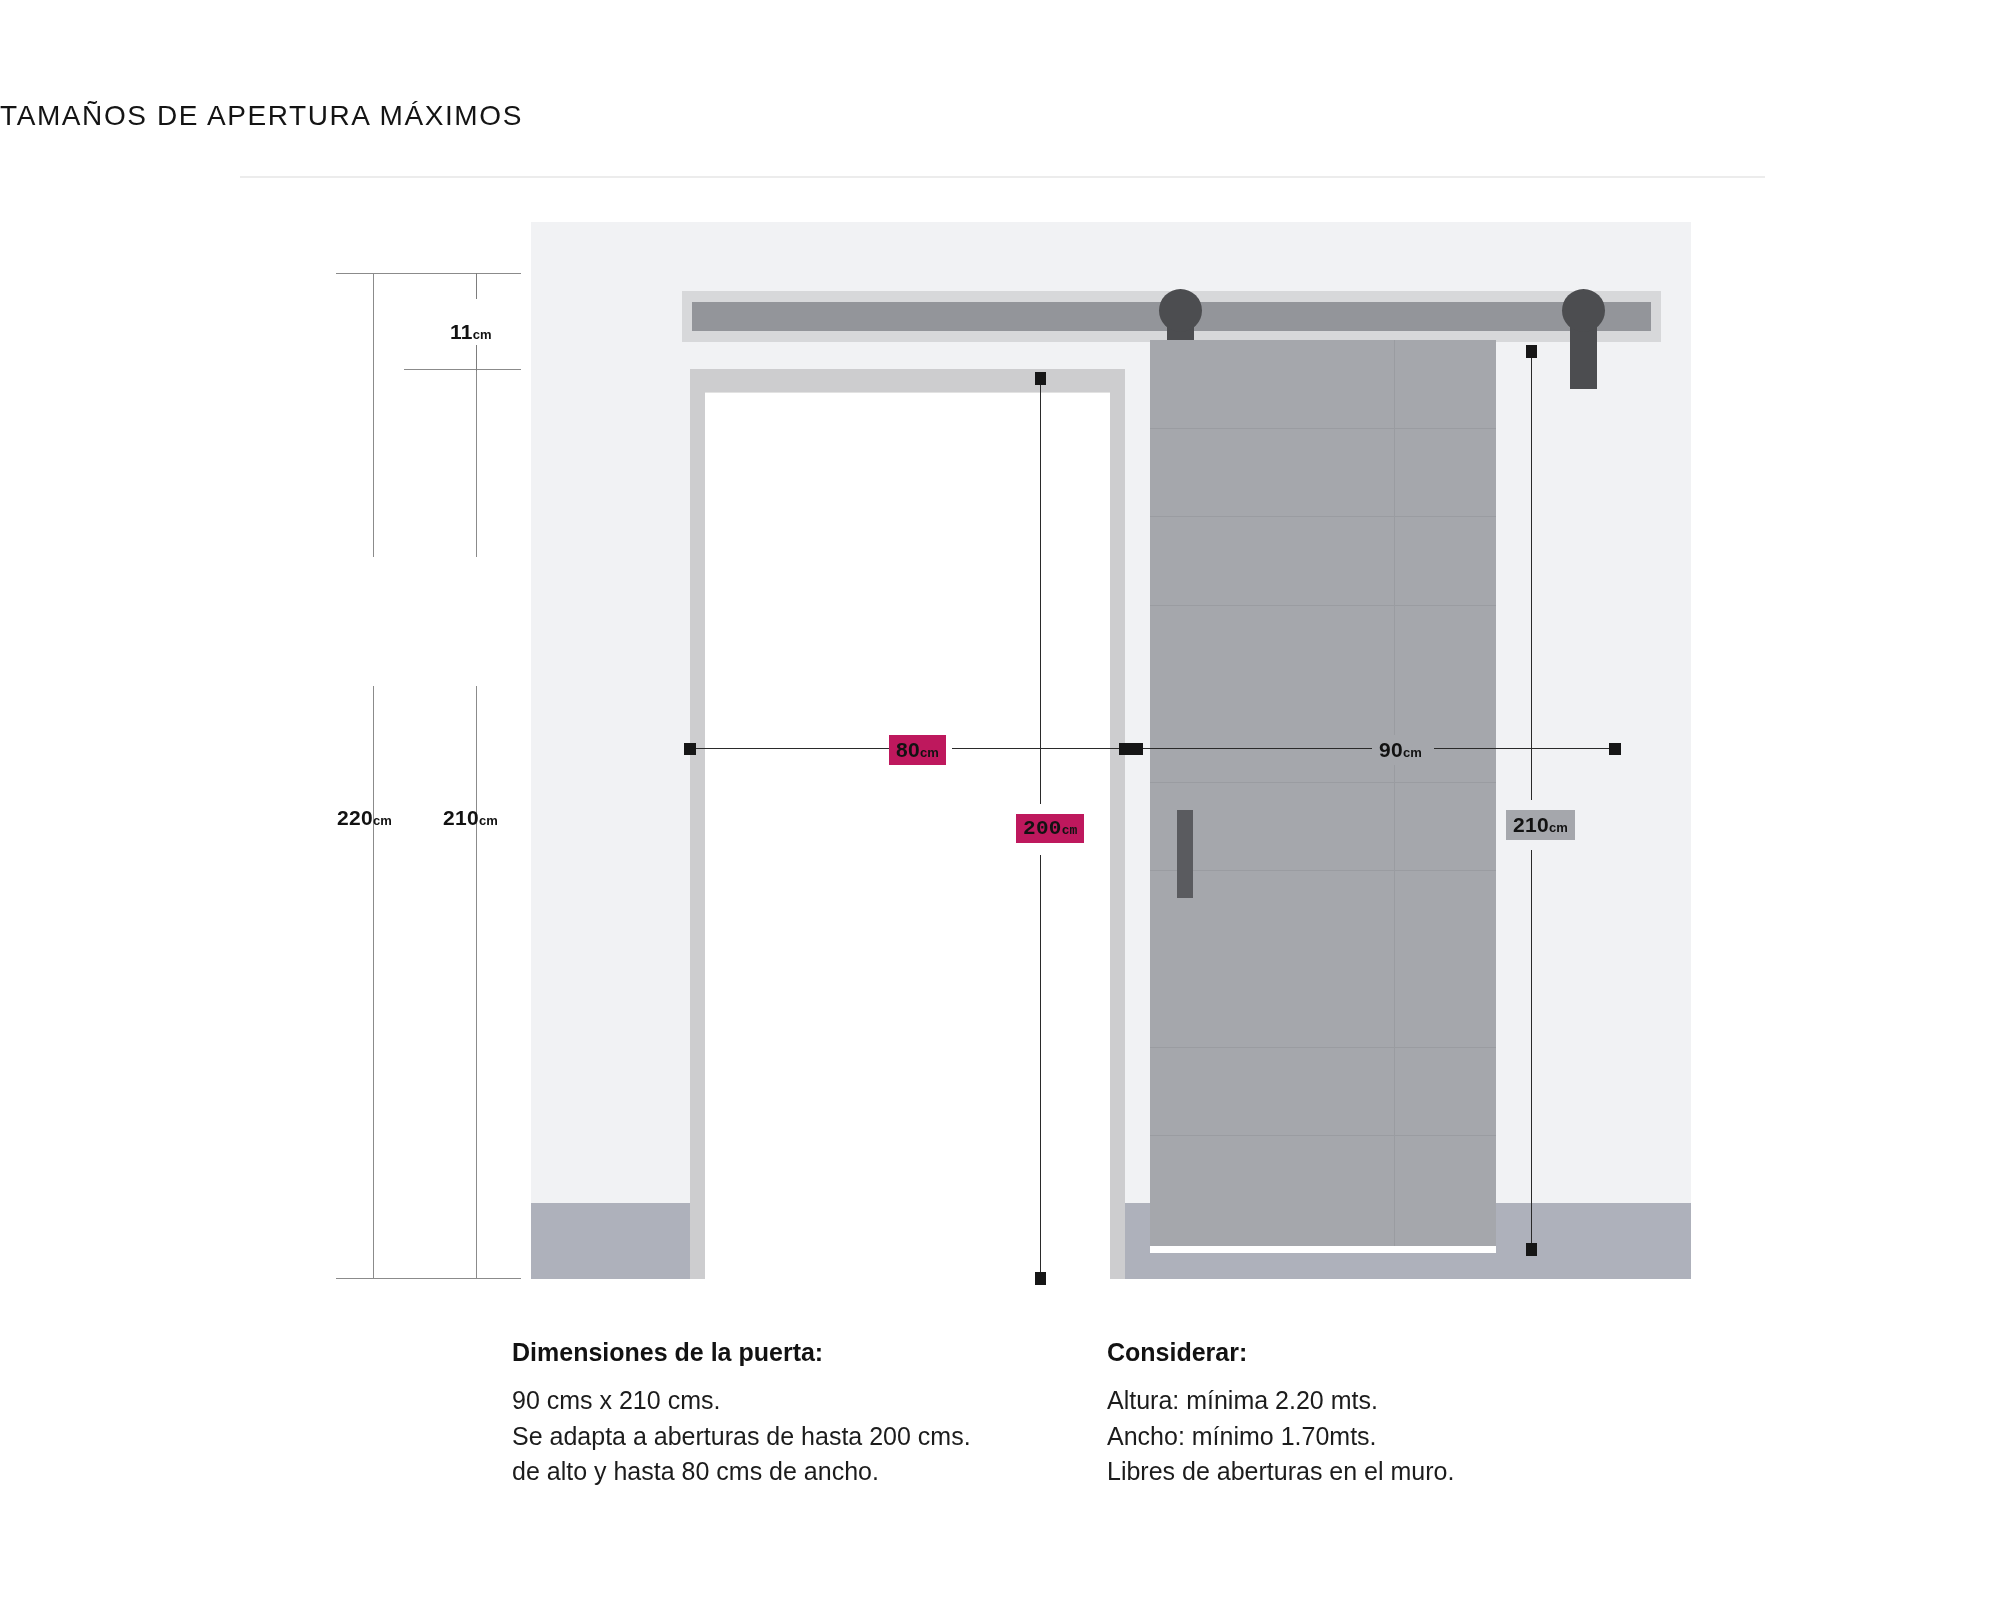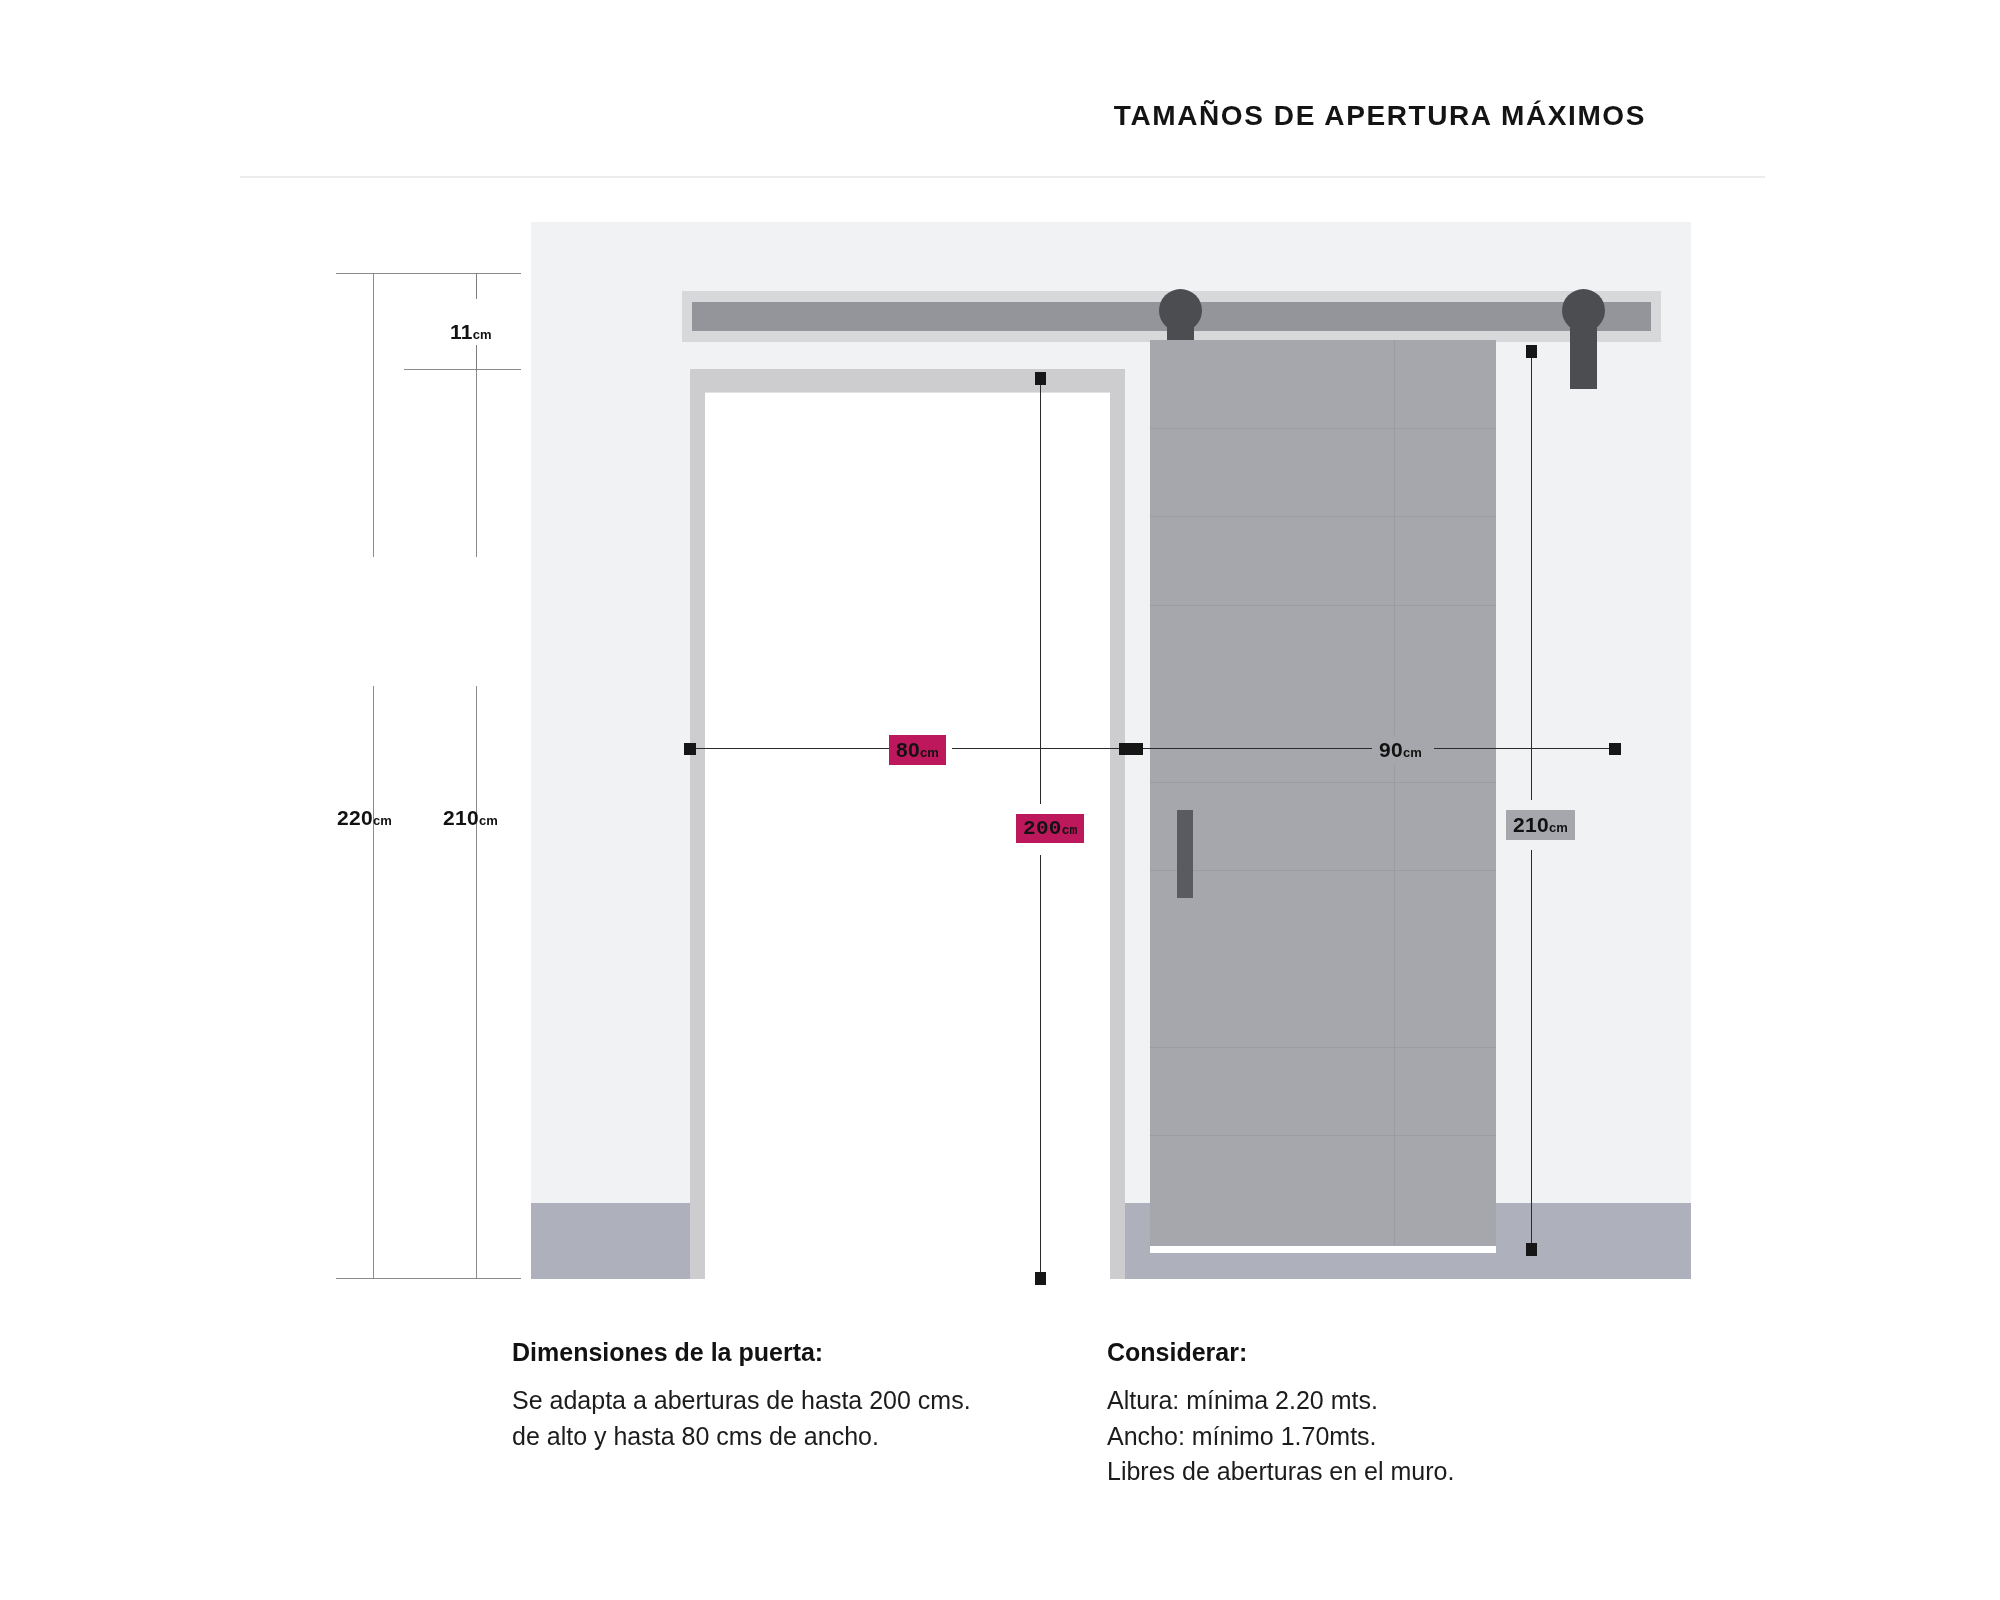--- a/index.html
+++ b/index.html
@@ -15,23 +15,23 @@
     position: relative;
     overflow: hidden;
   }
 
   
   #page-title {
     position: absolute;
     left: 0;
     top: 100px;
     width: 1646px;
-    text-align: right;
+    text-align: left;
     font-size: 28px;
-    font-weight: 700;
+    font-weight: 400;
     letter-spacing: 1.6px;
     color: #141414;
   }
   #title-rule {
     position: absolute;
     left: 240px;
     top: 176px;
     width: 1525px;
     height: 2px;
     background: #ececec;
@@ -314,20 +314,21 @@
   <div class="dim-v-dark" style="left:1531px; top:350px; height:450px;"></div>
   <div class="dim-v-dark" style="left:1531px; top:850px; height:398px;"></div>
   <div class="sq-cap" style="left:1526px; top:345px;"></div>
   <div class="sq-cap" style="left:1526px; top:1243px;"></div>
   <div class="dim-label boxed-door" style="left:1506px; top:810px;"><span>210</span><span class="unit">cm</span></div>
 
 </div>
 
 <div class="notes note-left">
   <div class="note-head">Dimensiones de la puerta:</div>
+  <div class="note-line">90 cms x 210 cms.</div>
   <div class="note-line">Se adapta a aberturas de hasta 200 cms.</div>
   <div class="note-line">de alto y hasta 80 cms de ancho.</div>
 </div>
 
 <div class="notes note-right">
   <div class="note-head">Considerar:</div>
   <div class="note-line">Altura: mínima 2.20 mts.</div>
   <div class="note-line">Ancho: mínimo 1.70mts.</div>
   <div class="note-line">Libres de aberturas en el muro.</div>
 </div>

